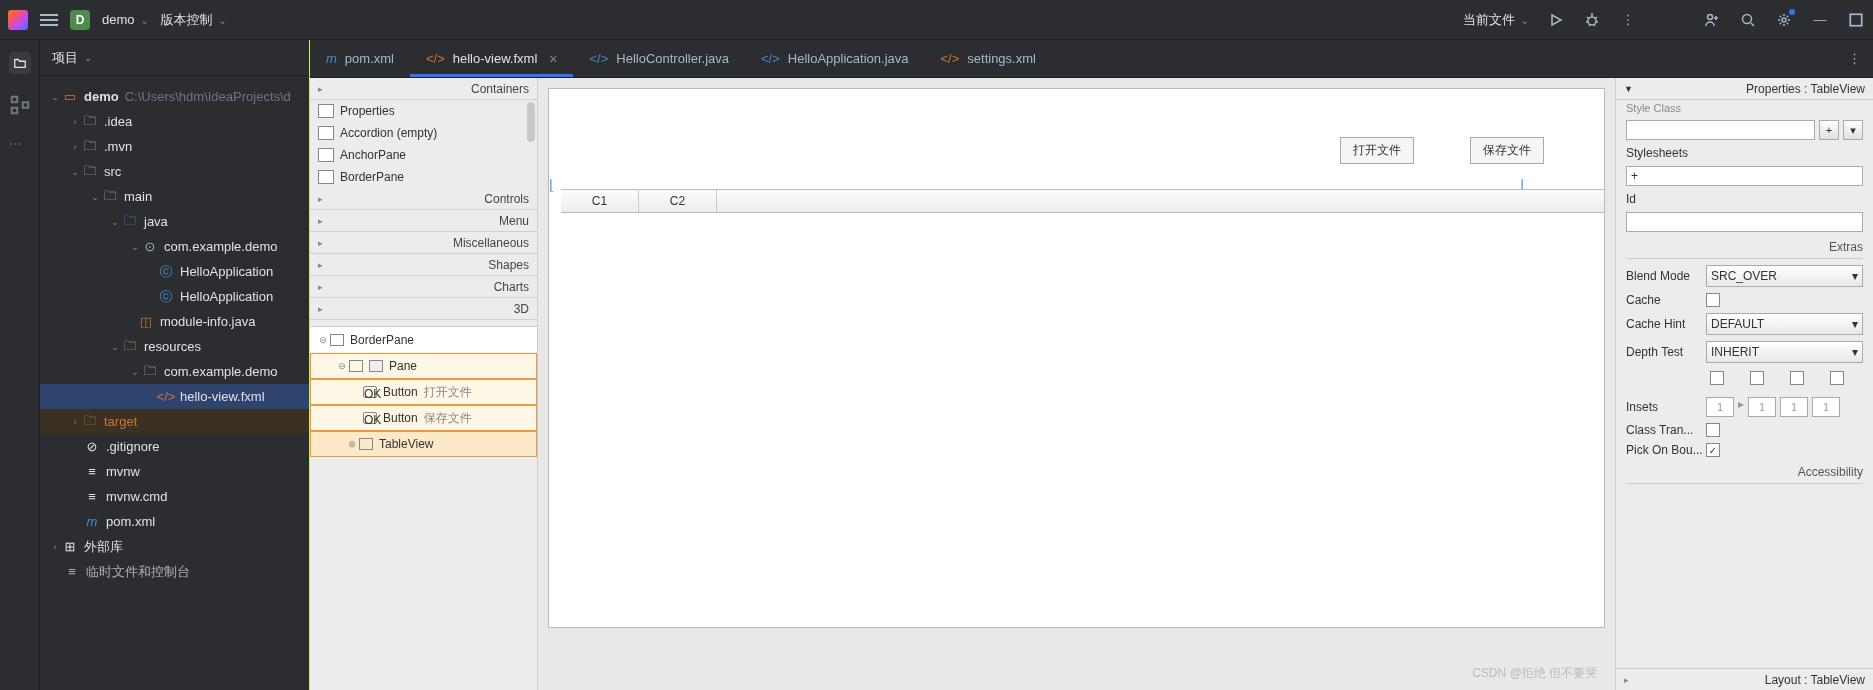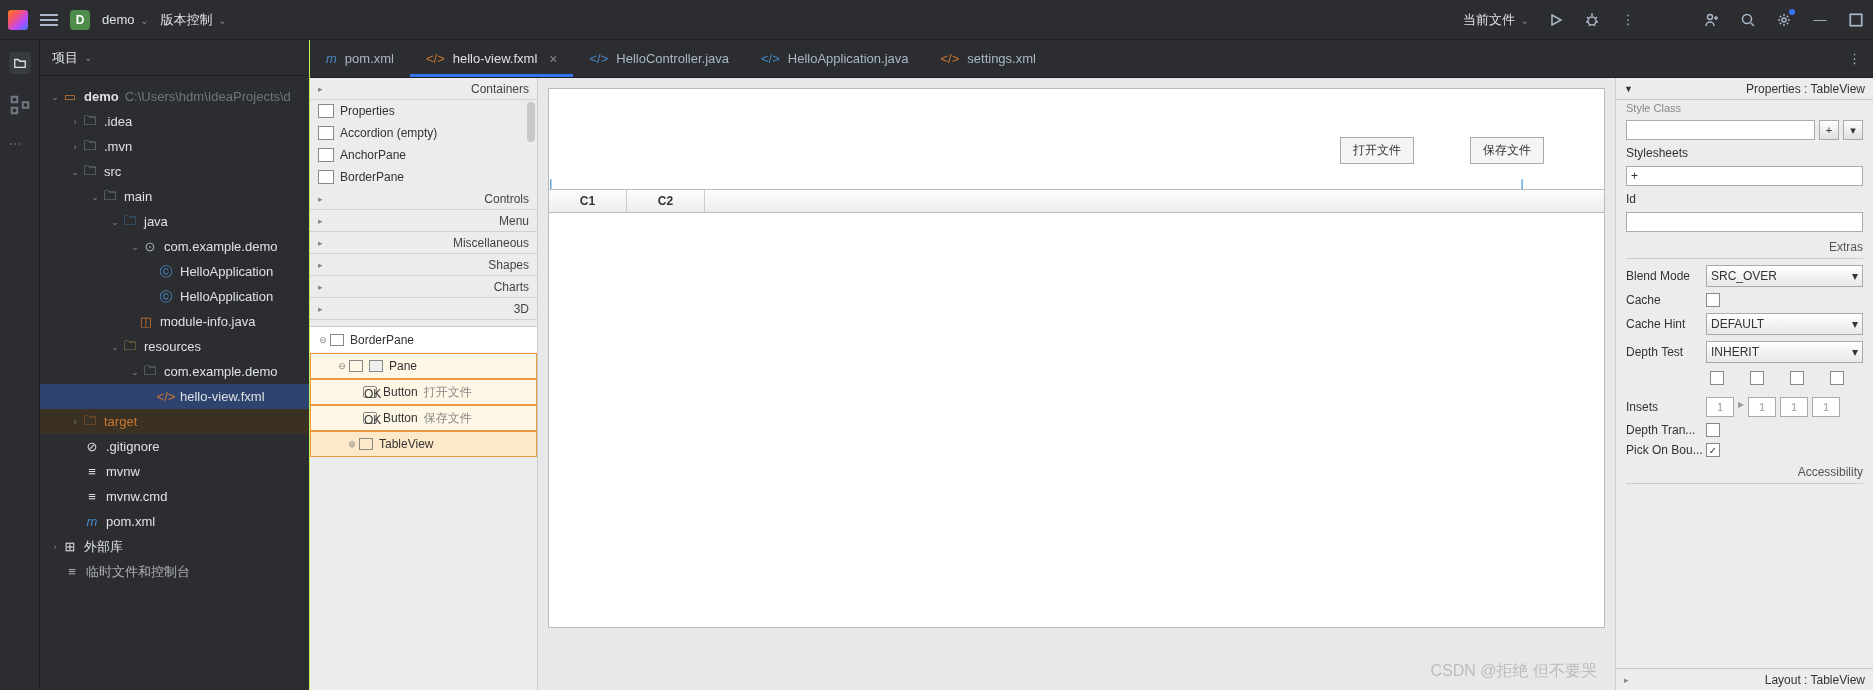--- a/index.html
+++ b/index.html
@@ -55,42 +55,42 @@
 .hnode.hint{background:#fffaf0;}
 .harrow{width:14px;color:#888;font-size:9px;text-align:center;}
 .hico{width:14px;height:12px;border:1px solid #888;margin-right:6px;}
 .hlabel{color:#333;}
 .hlabel.dim{color:#888;margin-left:6px;}
 .hhint{border:1px solid #e89a3c;padding:1px 4px;color:#333;background:#fff;}
 .canvas-wrap{flex:1;background:#e8e8e8;padding:10px;overflow:auto;position:relative;}
 .canvas{background:#fff;border:1px solid #bbb;min-height:540px;position:relative;}
 .canvas-btns{position:absolute;top:48px;right:60px;display:flex;gap:56px;}
 .cbtn{background:#f5f5f5;border:1px solid #aaa;padding:4px 12px;font-size:12px;color:#333;cursor:pointer;}
-.table-preview{position:absolute;top:100px;left:0;right:0;border-top:1px solid #bbb;font-weight:bold;}
+.table-preview{position:absolute;top:100px;left:12px;right:0;border-top:1px solid #bbb;}
 .table-head{display:flex;background:linear-gradient(#fdfdfd,#ececec);border-bottom:1px solid #bbb;}
 .th{flex:0 0 78px;text-align:center;padding:4px 0;font-size:12px;border-right:1px solid #ccc;color:#333;}
 .ruler-mark{position:absolute;top:88px;color:#4aa0d8;font-size:14px;}
 .props{width:258px;background:#ececec;border-left:1px solid #ccc;display:flex;flex-direction:column;font-size:12px;color:#333;}
 .props-head{height:22px;border-bottom:1px solid #ccc;display:flex;align-items:center;padding:0 8px;}
 .props-head .lbl{flex:1;text-align:right;}
 .props-body{flex:1;overflow:auto;padding:6px 10px;}
 .prow{display:flex;align-items:center;margin:6px 0;}
 .plabel{flex:0 0 80px;color:#333;}
 .pinput{flex:1;height:20px;background:#fff;border:1px solid #aaa;padding:0 4px;}
 .pselect{flex:1;height:22px;background:linear-gradient(#fff,#e8e8e8);border:1px solid #aaa;padding:0 4px;display:flex;align-items:center;justify-content:space-between;}
 .smallbtn{width:20px;height:20px;background:linear-gradient(#fff,#e0e0e0);border:1px solid #aaa;margin-left:4px;display:flex;align-items:center;justify-content:center;font-size:11px;}
 .section-tag{text-align:right;color:#555;margin:8px 0 4px;}
 .pcheck{width:14px;height:14px;border:1px solid #888;background:#fff;display:inline-flex;align-items:center;justify-content:center;font-size:10px;}
 .insets-box{display:flex;gap:4px;}
 .insets-box .ib{width:28px;height:20px;border:1px solid #aaa;background:#fff;font-size:11px;color:#999;text-align:center;}
 .checkrow{display:flex;gap:26px;padding:2px 0 6px 84px;}
 .props-footer{height:22px;border-top:1px solid #ccc;display:flex;align-items:center;padding:0 8px;}
 .props-footer .arr{font-size:9px;color:#888;}
 .props-footer .lbl{flex:1;text-align:right;}
-.watermark{position:absolute;bottom:8px;right:18px;color:#bbb;font-size:16px;}
+.watermark{position:absolute;bottom:8px;right:18px;color:#bbb;font-size:12px;}
 </style>
 </head>
 <body>
 
 <div class="titlebar">
   <div class="tb-left">
     <div class="app-icon"></div>
     <div class="menu-icon">
         <span></span>
         <span></span>
@@ -442,21 +442,21 @@
               <span class="plabel">Insets</span>
               <div class="insets-box">
                 <input class="ib" value="1" style="">
                 <span style="color:#999;">▸</span>
                 <input class="ib" value="1" style="">
                 <input class="ib" value="1" style="">
                 <input class="ib" value="1" style="">
               </div>
             </div>
           <div class="prow">
-              <span class="plabel">Depth Tran...</span>
+              <span class="plabel">Class Tran...</span>
               <span class="pcheck"></span>
             </div>
           <div class="prow">
               <span class="plabel">Pick On Bou...</span>
               <span class="pcheck">✓</span>
             </div>
           <div class="section-tag">Accessibility</div>
           <hr style="border:none;border-top:1px solid #ccc;">
         </div>
         <div class="props-footer">

